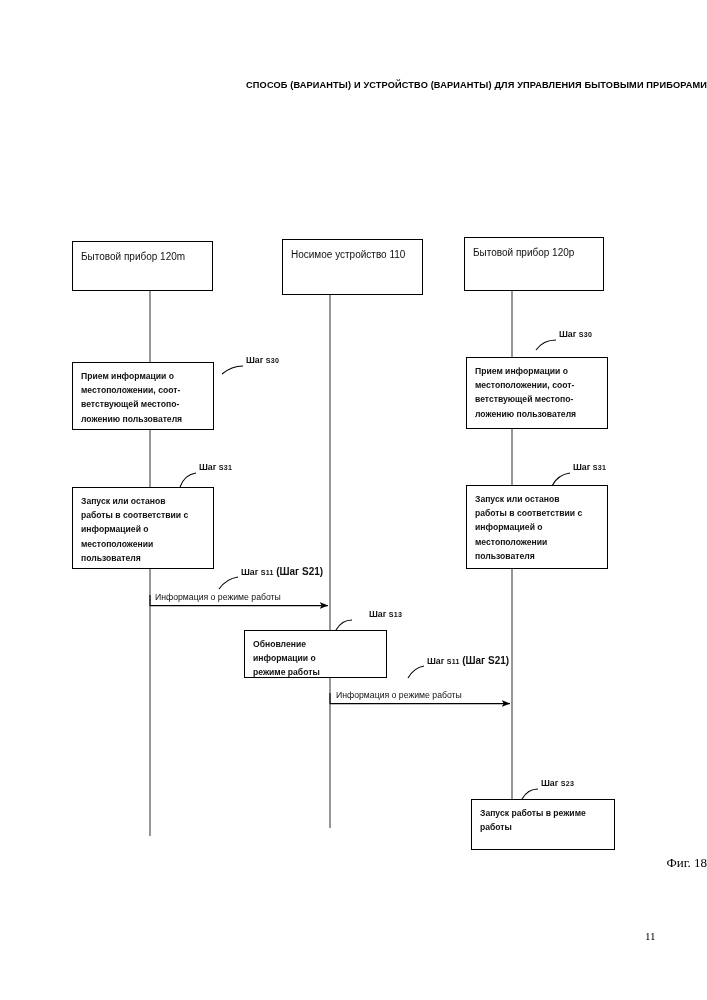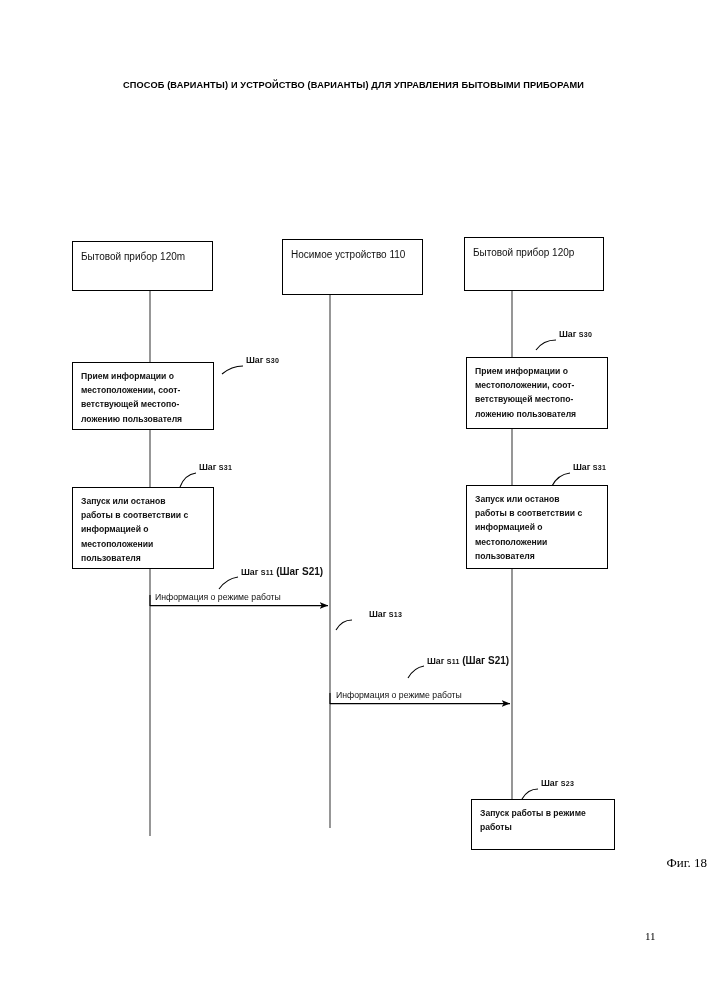--- a/index.html
+++ b/index.html
@@ -22,21 +22,21 @@
     width: 707px;
     height: 1000px;
   }
 
   
   .doc-title {
     position: absolute;
     left: 0;
     top: 80px;
     width: 707px;
-    text-align: center;
+    text-align: right;
     font-size: 9.2px;
     font-weight: bold;
     letter-spacing: 0.15px;
     white-space: nowrap;
   }
 
   
   .fig-caption {
     position: absolute;
     left: 0;
@@ -199,20 +199,25 @@
     </div>
 
     <div class="node" style="left:466px; top:485px; width:142px; height:84px;">
       <div class="node-text">Запуск или останов
 работы в соответствии с
 информацией о
 местоположении
 пользователя</div>
     </div>
 
+    <div class="node" style="left:244px; top:630px; width:143px; height:48px;">
+      <div class="node-text">Обновление
+информации о
+режиме работы</div>
+    </div>
 
     <div class="node" style="left:471px; top:799px; width:144px; height:51px;padding-left:12px;">
       <div class="node-text">Запуск работы в режиме
 работы</div>
     </div>
 
     <div class="step-label" style="left:246px; top:355px;">
       <span>Шаг</span>
       <span class="sub">S30</span>
     </div>

